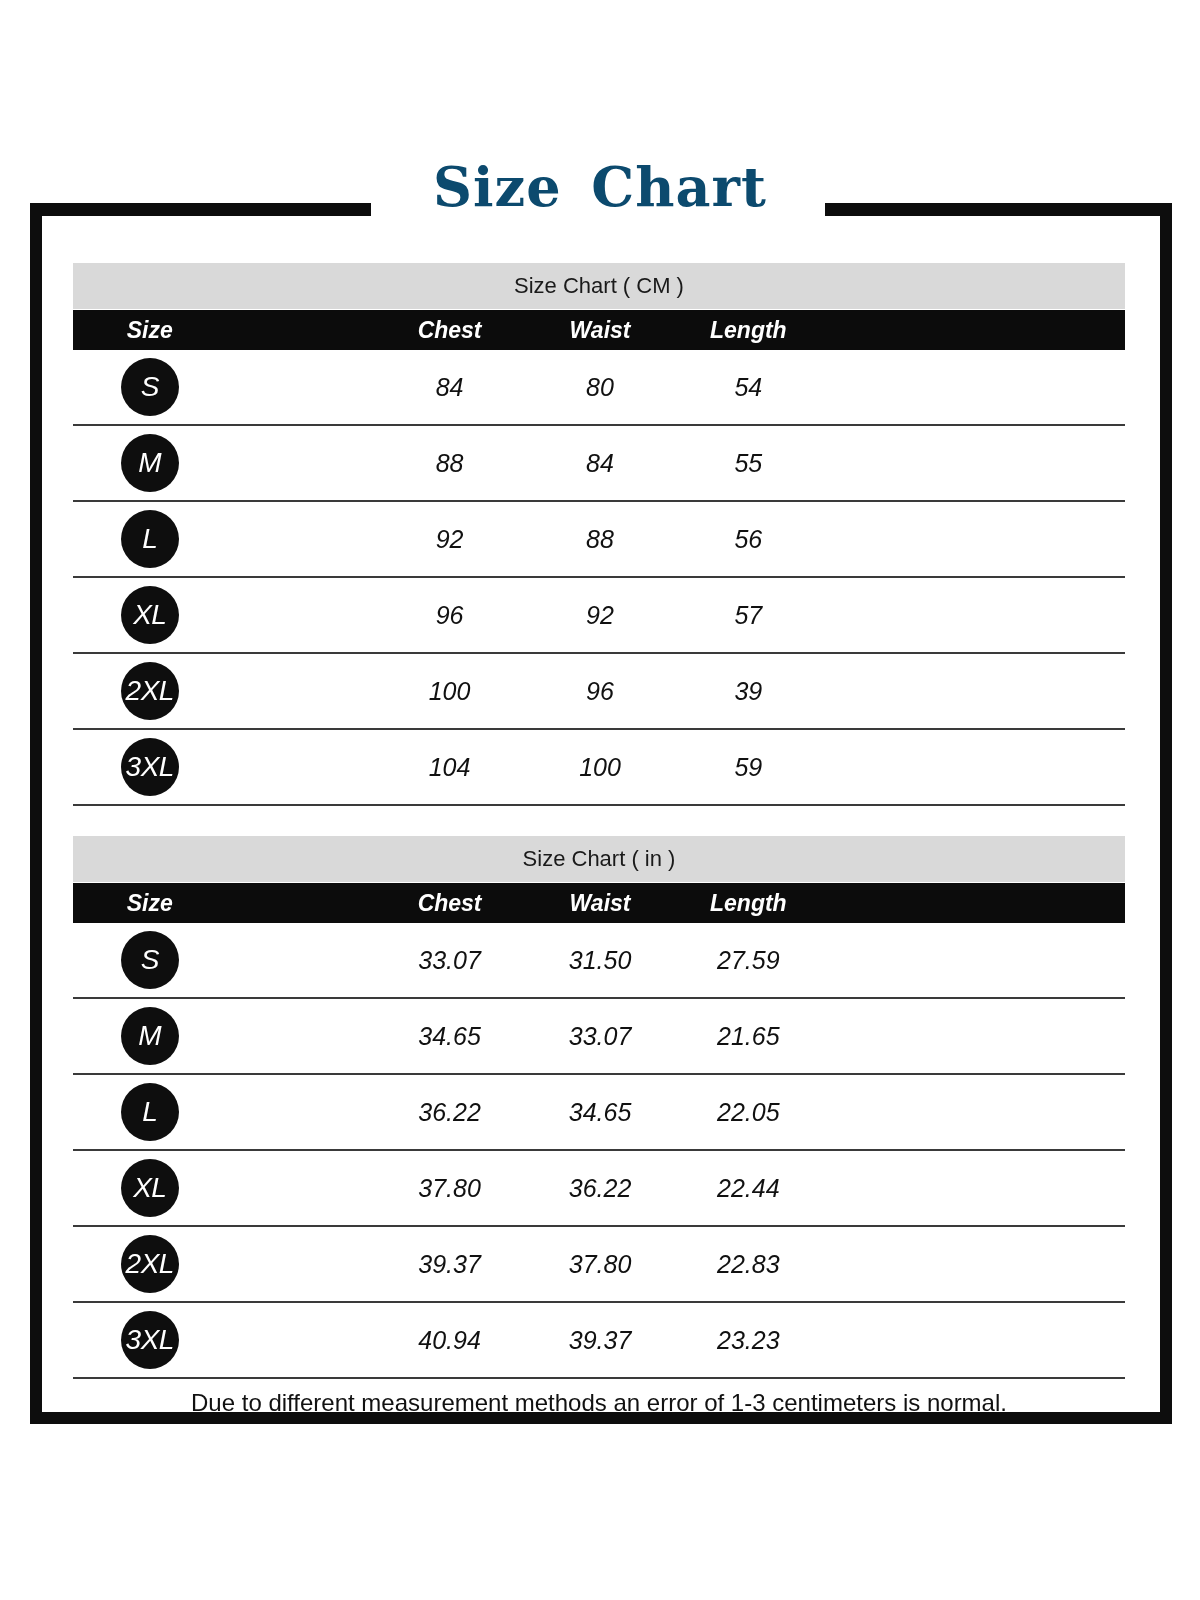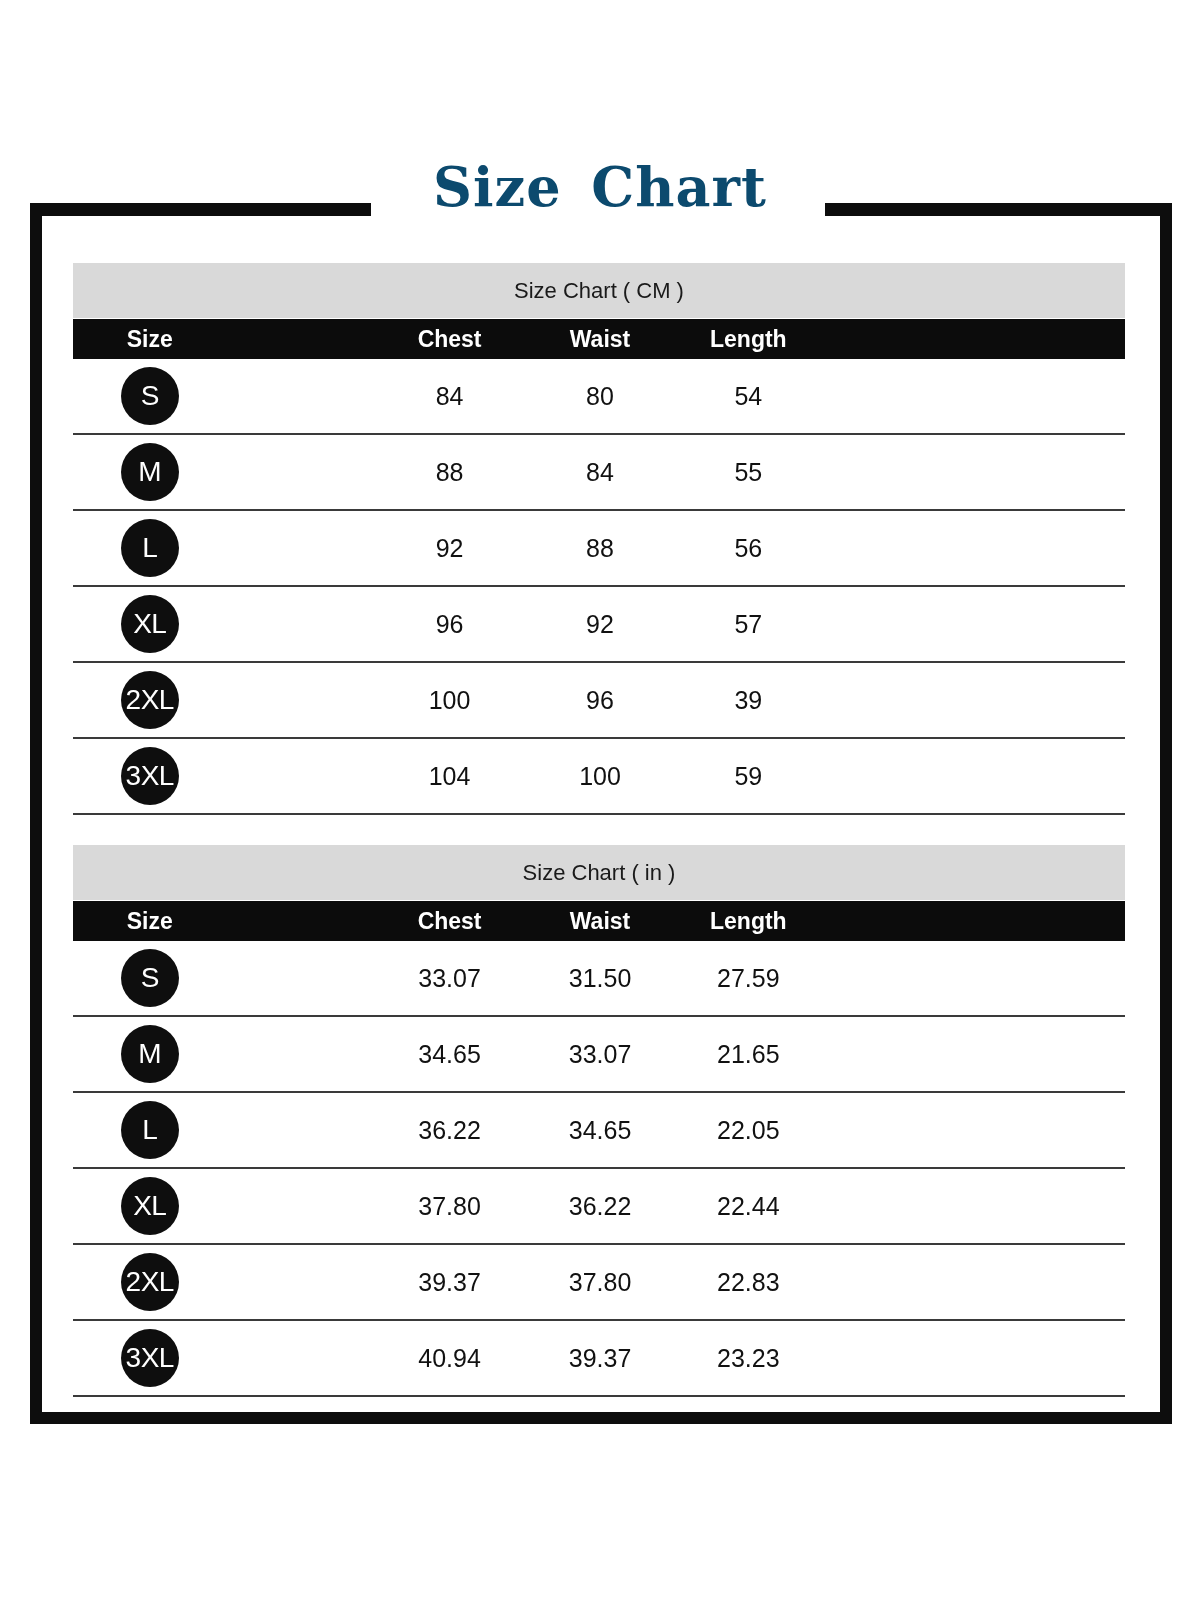--- a/index.html
+++ b/index.html
@@ -28,25 +28,25 @@
   .frame {
     position:absolute; left:30px; top:203px; width:1142px; height:1221px;
     border:12px solid #0d0d0d; border-top:none;
     background:transparent;
   }
 
   
   .content { position:absolute; left:73px; top:263px; width:1052px; }
 
   .caption {
-    height:55px; background:#d9d9d9; margin-bottom:1px;
+    height:46px; background:#d9d9d9; margin-bottom:1px;
     display:flex; align-items:center; justify-content:center;
     font-size:22px; color:#1a1a1a;
   }
-  .row { display:flex; align-items:center; width:100%; }
+  .row { display:flex; align-items:center; width:100%;font-style:italic; }
   .thead {
     height:40px; background:#0c0c0c; color:#ffffff;
     font-weight:bold; font-size:23px;
   }
   .trow { height:76px; border-bottom:2px solid #3a3a3a; font-size:25px; }
 
   .cell { text-align:center; }
   .c1 { width:14.6%; }
   .c2 { width:14.0%; }
   .c3 { width:14.4%; }
@@ -194,13 +194,14 @@
     <div class="row trow">
       <div class="cell c1"><span class="badge">3XL</span></div>
       <div class="cell c2"></div>
       <div class="cell c3">40.94</div>
       <div class="cell c4">39.37</div>
       <div class="cell c5">23.23</div>
       <div class="cell c6"></div>
     </div>
   </section>
 
+  <div class="footer-note">Due to different measurement methods an error of 1-3 centimeters is normal.</div>
 </div>
 
 </body></html>

